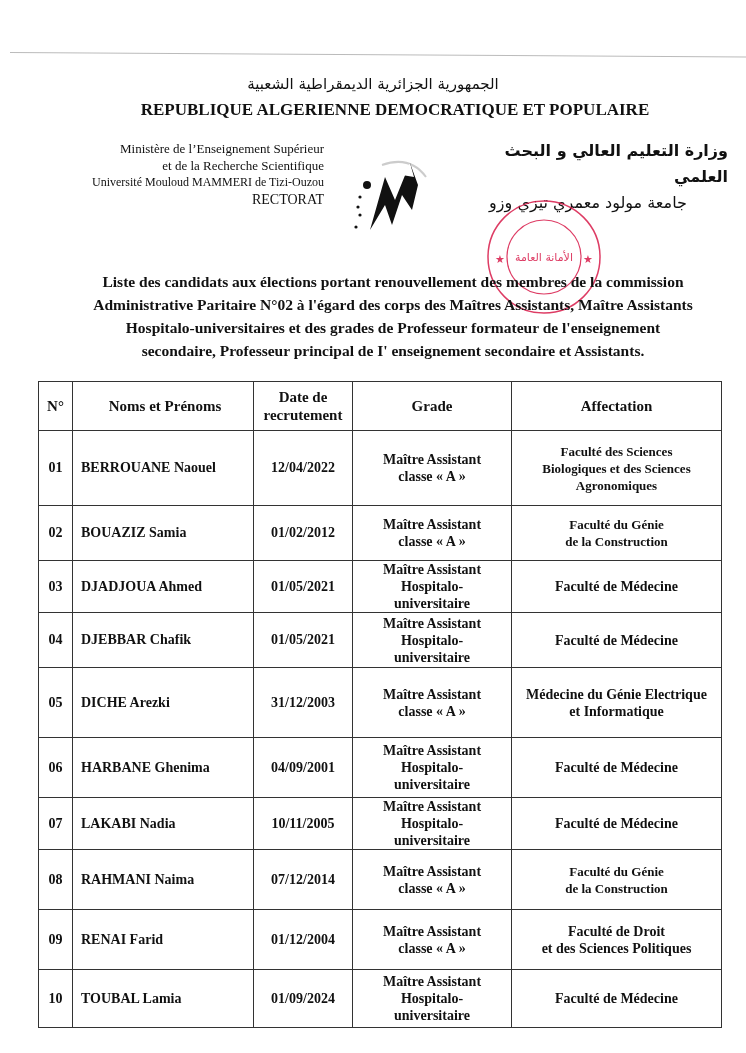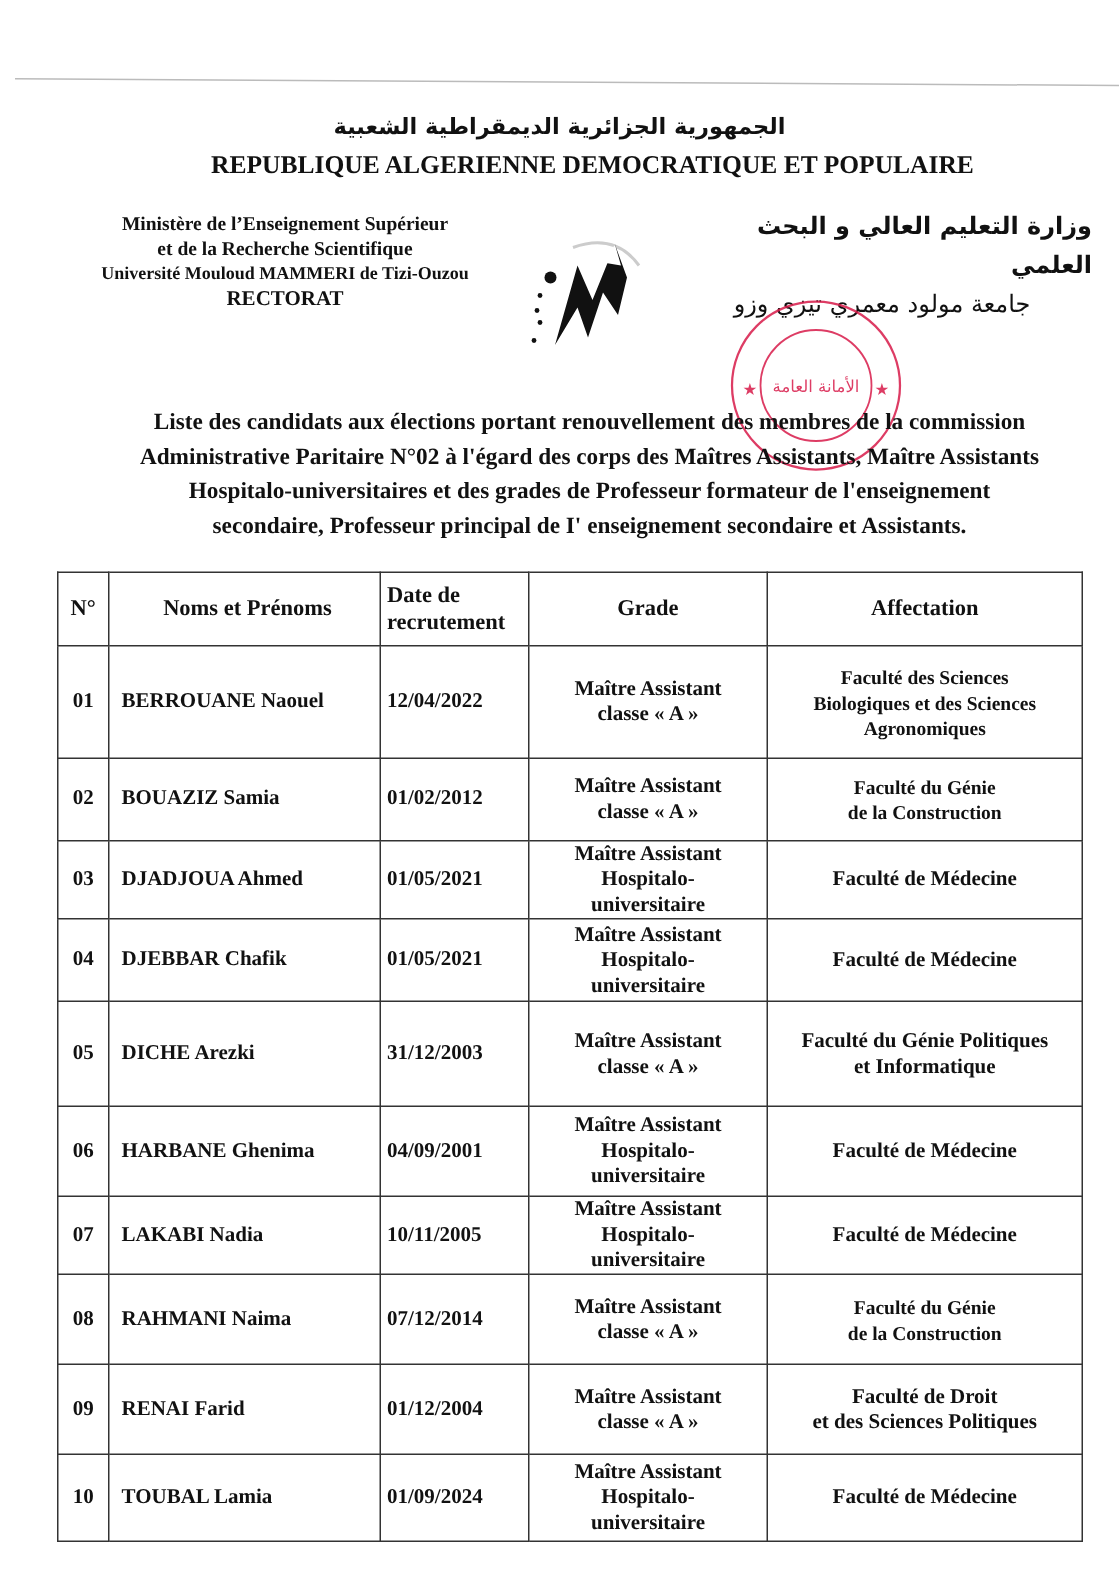--- a/index.html
+++ b/index.html
@@ -6,29 +6,29 @@
   body {
     width: 746px; height: 1053px; position: relative; overflow: hidden;
     font-family: "Liberation Serif", "DejaVu Serif", serif; color: #111;
   }
   .scanline {
     position: absolute; left: 10px; top: 52px; width: 740px; height: 1px;
     background: #bbb; transform: rotate(0.35deg); transform-origin: left;
   }
   .hdr-ar {
     position: absolute; top: 75px; left: 0; width: 746px; text-align: center;
-    font-family: "DejaVu Sans", sans-serif; font-size: 15px; direction: rtl; letter-spacing: 1px; font-weight: bold;
+    font-family: "DejaVu Sans", sans-serif; font-size: 15px; direction: rtl; letter-spacing: 1px;
   }
   .hdr-fr {
     position: absolute; top: 100px; left: 0; width: 746px; text-align: center;
     font-weight: bold; font-size: 17px; margin-left: 22px;
   }
   .left-block {
-    position: absolute; top: 140px; left: 40px; width: 300px; text-align: center;
-    font-weight: bold; line-height: 17px;
+    position: absolute; top: 140px; left: 24px; width: 300px; text-align: right;
+    font-weight: normal; line-height: 17px;
   }
   .left-block .l1, .left-block .l2 { font-size: 13px; }
   .left-block .l3 { font-size: 12px; }
   .left-block .l4 { font-size: 14px; }
   .right-block {
     position: absolute; top: 138px; right: 18px; width: 240px; text-align: right;
     font-family: "DejaVu Sans", sans-serif; font-size: 16px; direction: rtl; line-height: 26px;
     font-weight: bold;
   }
   .right-block .c { text-align: center; padding-right: 40px; font-weight: normal; }
@@ -39,21 +39,21 @@
     font-weight: bold; font-size: 15.5px; line-height: 23px; padding-left: 20px;
   }
   table {
     position: absolute; left: 38px; top: 381px; width: 684px;
     border-collapse: collapse; font-weight: bold; font-size: 14px;
   }
   td, th { border: 1.3px solid #333; padding: 0 4px; vertical-align: middle; }
   th { font-size: 15px; font-weight: bold; text-align: center; line-height: 18px; }
   .c-no { width: 25px; text-align: center; }
   .c-name { width: 168px; text-align: left; padding-left: 8px; }
-  .c-date { width: 90px; text-align: left; }
+  .c-date { width: 90px; text-align: center; }
   .c-grade { width: 150px; text-align: center; line-height: 17px; }
   .c-aff { text-align: center; }
   td.c-aff { font-size: 13px; line-height: 17px; }
   td.c-aff.big { font-size: 14px; }
   .multi span { display: block; }
 </style>
 </head>
 <body>
 
 <div class="scanline"></div>
@@ -168,21 +168,21 @@
       </tr>
       <tr style="height: 70px;">
         <td class="c-no">05</td>
         <td class="c-name">DICHE Arezki</td>
         <td class="c-date">31/12/2003</td>
         <td class="c-grade multi">
           <span>Maître Assistant</span>
           <span>classe « A »</span>
         </td>
         <td class="c-aff multi big">
-          <span>Faculté du Génie Politiques</span>
+          <span>Médecine du Génie Electrique</span>
           <span>et Informatique</span>
         </td>
       </tr>
       <tr style="height: 60px;">
         <td class="c-no">06</td>
         <td class="c-name">HARBANE Ghenima</td>
         <td class="c-date">04/09/2001</td>
         <td class="c-grade multi">
           <span>Maître Assistant</span>
           <span>Hospitalo-</span>

